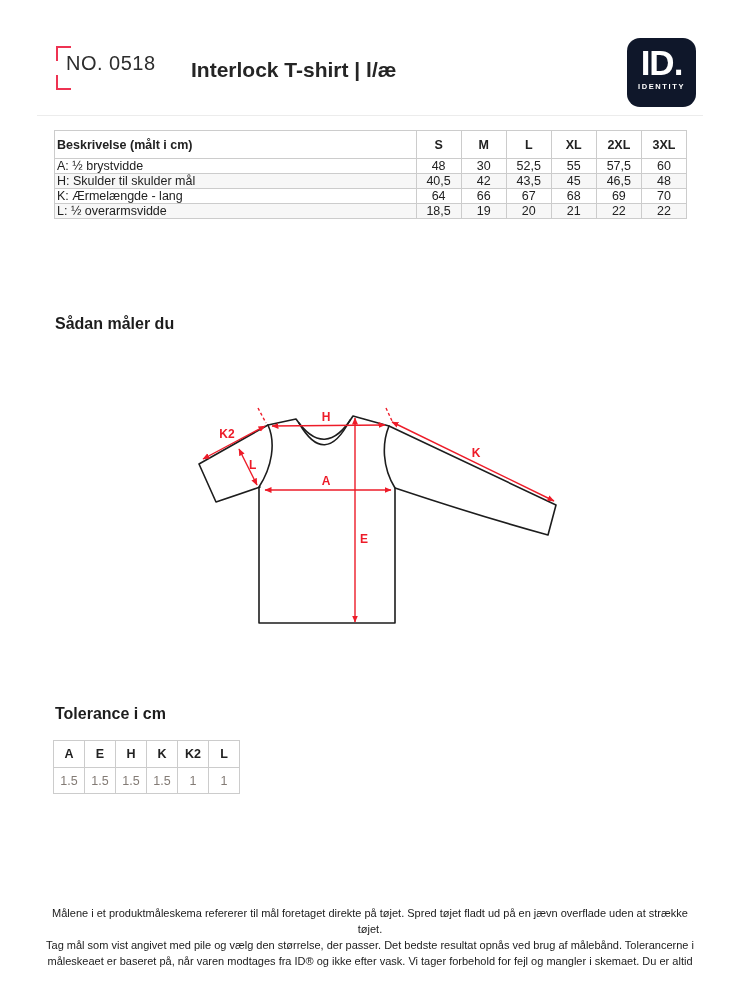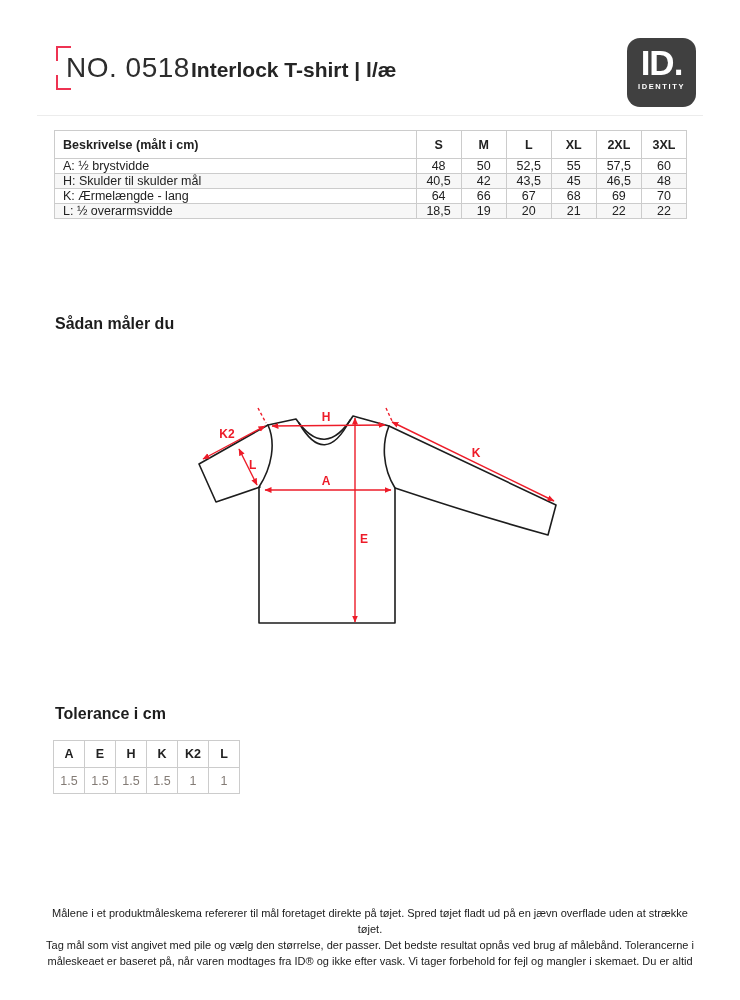--- a/index.html
+++ b/index.html
@@ -4,34 +4,34 @@
 <style>
   * { margin:0; padding:0; box-sizing:border-box; }
   html,body { width:740px; height:1000px; background:#fff; font-family:"Liberation Sans", sans-serif; color:#222; }
   .page { position:relative; width:740px; height:1000px; overflow:hidden; background:#fff; }
 
   
   .bracket { position:absolute; left:56px; top:46px; width:15px; height:44px; }
   .bracket:before, .bracket:after { content:""; position:absolute; left:0; width:13px; height:13px; }
   .bracket:before { top:0; border-top:2px solid #ee3352; border-left:2px solid #ee3352; }
   .bracket:after  { bottom:0; border-bottom:2px solid #ee3352; border-left:2px solid #ee3352; }
-  .product-no { position:absolute; left:66px; top:52px; font-size:28px; font-weight:300; letter-spacing:.5px; color:#2d2d2d; }
+  .product-no { position:absolute; left:66px; top:52px; font-size:20px; font-weight:300; letter-spacing:.5px; color:#2d2d2d; }
   .product-title { position:absolute; left:191px; top:58px; font-size:21px; font-weight:bold; color:#252525; }
-  .logo { position:absolute; left:627px; top:38px; width:69px; height:69px; background:#404040; border-radius:13px; text-align:center; }
+  .logo { position:absolute; left:627px; top:38px; width:69px; height:69px; background:#0f172a; border-radius:13px; text-align:center; }
   .logo-id { display:block; margin-top:7px; font-size:35px; line-height:36px; font-weight:800; color:#fff; letter-spacing:-1px; }
   .logo-sub { display:block; margin-top:1px; font-size:7.5px; font-weight:bold; color:#fff; letter-spacing:1.6px; }
   .divider { position:absolute; left:37px; top:115px; width:666px; height:1px; background:#ececec; }
 
   
   table { border-collapse:collapse; }
   .size-table { position:absolute; left:54px; top:130px; width:633px; font-size:12.5px; }
   .size-table th, .size-table td { border:1px solid #ccc; }
   .size-table th { font-weight:bold; height:28px; }
   .size-table td { height:14px; }
-  .size-table .desc { width:361px; text-align:left; padding-left:8px;margin-left:28px; }
+  .size-table .desc { width:361px; text-align:left; padding-left:2px;margin-left:28px; }
   .size-table .num { text-align:center; width:45px; }
   .size-table tbody tr:nth-child(even) td { background:#f7f7f7; }
 
   .section-heading { position:absolute; left:55px; font-size:16px; font-weight:bold; color:#1d1d1d; }
   .h-measure { top:315px; }
   .h-tolerance { top:705px; }
 
   .diagram { position:absolute; left:180px; top:393px; width:420px; height:280px; }
 
   
@@ -67,21 +67,21 @@
         <th class="num">L</th>
         <th class="num">XL</th>
         <th class="num">2XL</th>
         <th class="num">3XL</th>
       </tr>
     </thead>
     <tbody>
       <tr>
         <td class="desc">A: ½ brystvidde</td>
         <td class="num">48</td>
-        <td class="num">50</td>
+        <td class="num">30</td>
         <td class="num">52,5</td>
         <td class="num">55</td>
         <td class="num">57,5</td>
         <td class="num">60</td>
       </tr>
       <tr>
         <td class="desc">H: Skulder til skulder mål</td>
         <td class="num">40,5</td>
         <td class="num">42</td>
         <td class="num">43,5</td>

